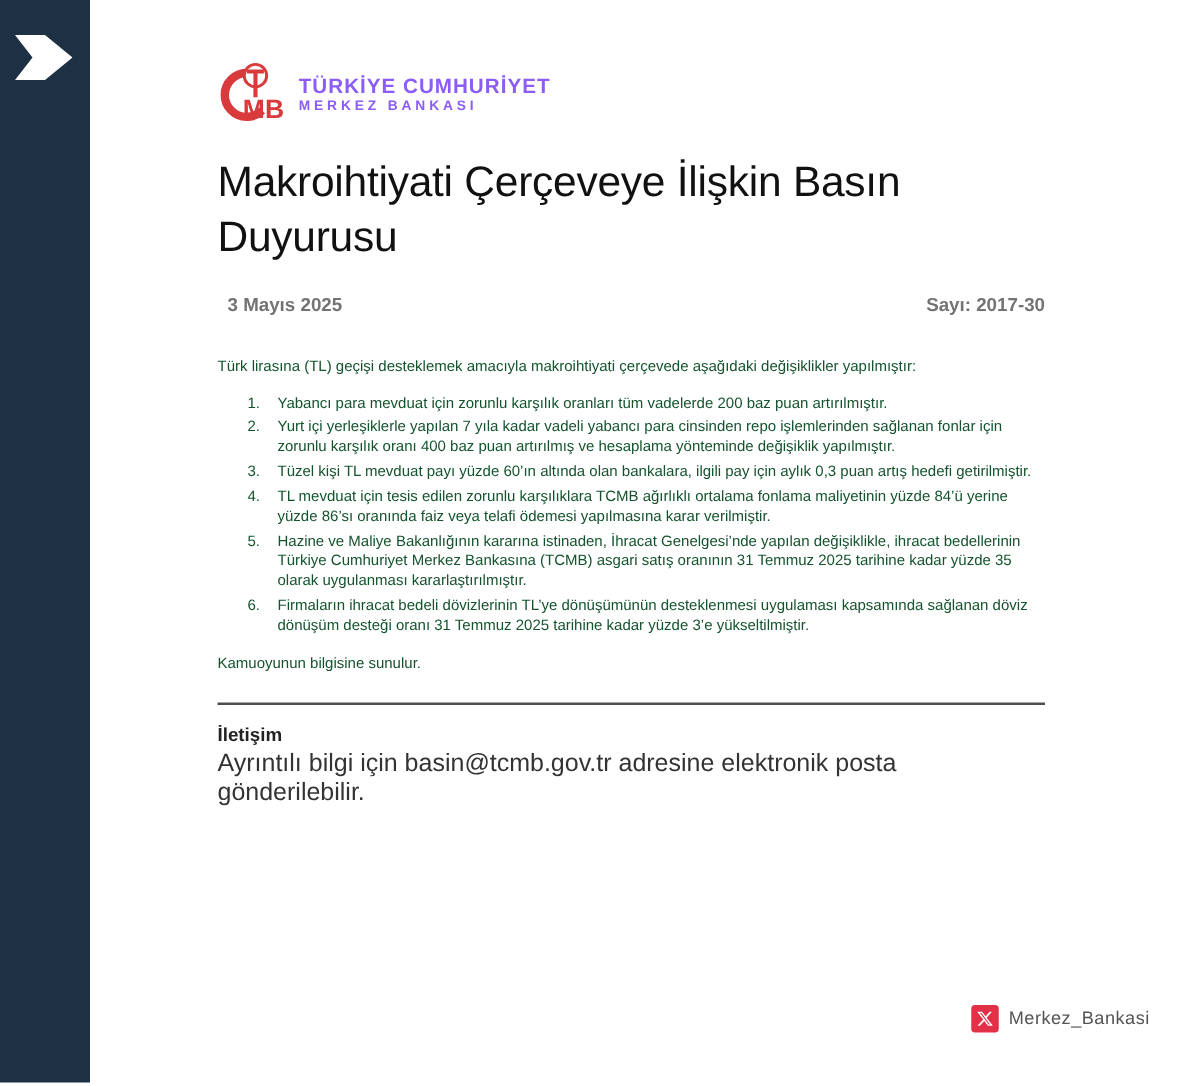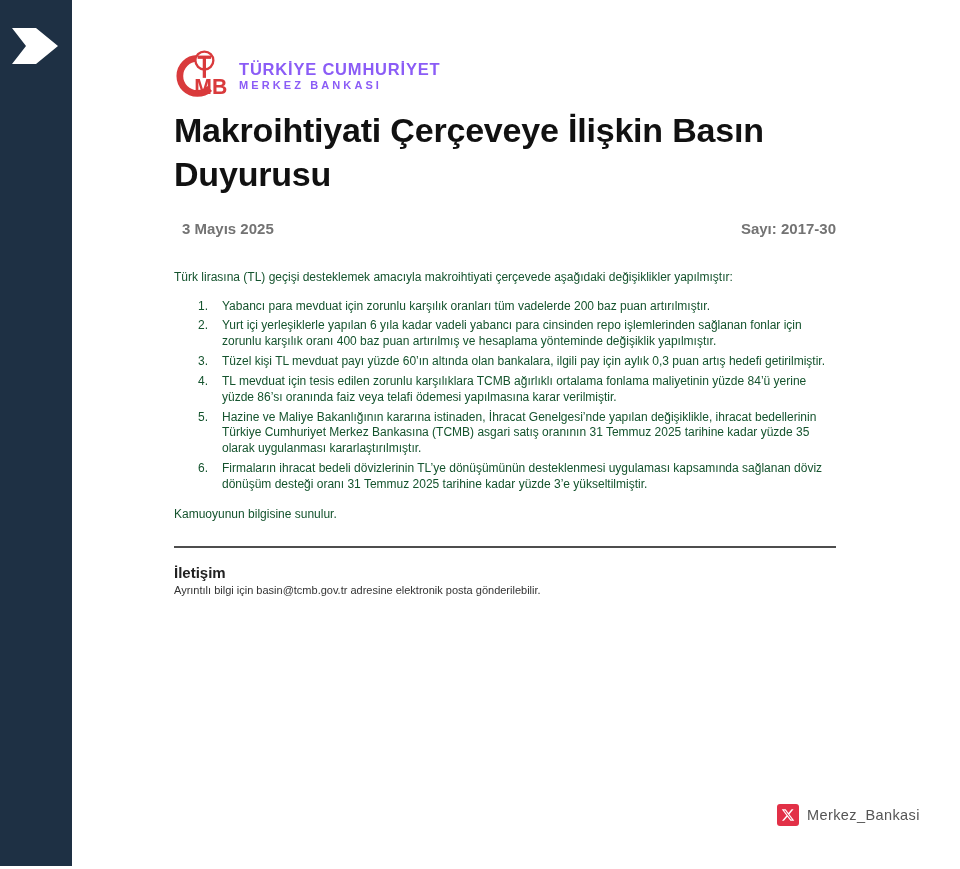--- a/index.html
+++ b/index.html
@@ -31,22 +31,22 @@
   .logo-row { display: flex; align-items: center; gap: 11px; height: 52px; }
   .logo-emblem { width: 54px; height: 52px; flex: none; }
   .logo-text {
     color: #8b5cf6; font-weight: bold; line-height: 1.22;
     padding-top: 4px;
   }
   .logo-text .l1 { font-size: 16.5px; letter-spacing: 0.8px; }
   .logo-text .l2 { font-size: 11px; letter-spacing: 3.1px; }
   
   .page-title {
-    margin-top: 9px;
-    font-size: 34px; font-weight: bold; color: #111111;
+    margin-top: 25px;
+    font-size: 34px; font-weight: normal; color: #111111;
     line-height: 1.29; letter-spacing: -0.2px;
     max-width: 640px;
   }
   
   .meta-row {
     margin-top: 23px;
     display: flex; justify-content: space-between; align-items: baseline;
     font-size: 15px; font-weight: bold; color: #737373;
   }
   .meta-row .date { padding-left: 8px; }
@@ -61,21 +61,21 @@
   
   .divider {
     margin-top: 24px;
     border: none; border-top: 2px solid #4e4e4e;
     width: 662px;
   }
   .contact-heading {
     margin-top: 16px;
     font-size: 15px; font-weight: bold; color: #222222;
   }
-  .contact-line { margin-top: 3px; font-size: 11px; color: #333333; }
+  .contact-line { margin-top: 3px; font-size: 20px; color: #333333; }
   
   .social {
     position: absolute; left: 777px; top: 804px;
     display: flex; align-items: center; gap: 8px;
     cursor: pointer;
   }
   .x-badge {
     width: 22px; height: 22px; border-radius: 3px;
     background: #e23047;
     display: flex; align-items: center; justify-content: center;
@@ -121,21 +121,21 @@
 
   <p class="body-text intro">Türk lirasına (TL) geçişi desteklemek amacıyla makroihtiyati çerçevede aşağıdaki değişiklikler yapılmıştır:</p>
 
   <div class="num-list body-text">
     <div class="list-item">
       <span class="item-num">1.</span>
       <span class="item-text">Yabancı para mevduat için zorunlu karşılık oranları tüm vadelerde 200 baz puan artırılmıştır.</span>
     </div>
     <div class="list-item">
       <span class="item-num">2.</span>
-      <span class="item-text">Yurt içi yerleşiklerle yapılan 6 yıla kadar vadeli yabancı para cinsinden repo işlemlerinden sağlanan fonlar için zorunlu karşılık oranı 400 baz puan artırılmış ve hesaplama yönteminde değişiklik yapılmıştır.</span>
+      <span class="item-text">Yurt içi yerleşiklerle yapılan 7 yıla kadar vadeli yabancı para cinsinden repo işlemlerinden sağlanan fonlar için zorunlu karşılık oranı 400 baz puan artırılmış ve hesaplama yönteminde değişiklik yapılmıştır.</span>
     </div>
     <div class="list-item">
       <span class="item-num">3.</span>
       <span class="item-text">Tüzel kişi TL mevduat payı yüzde 60’ın altında olan bankalara, ilgili pay için aylık 0,3 puan artış hedefi getirilmiştir.</span>
     </div>
     <div class="list-item">
       <span class="item-num">4.</span>
       <span class="item-text">TL mevduat için tesis edilen zorunlu karşılıklara TCMB ağırlıklı ortalama fonlama maliyetinin yüzde 84’ü yerine yüzde 86’sı oranında faiz veya telafi ödemesi yapılmasına karar verilmiştir.</span>
     </div>
     <div class="list-item">

